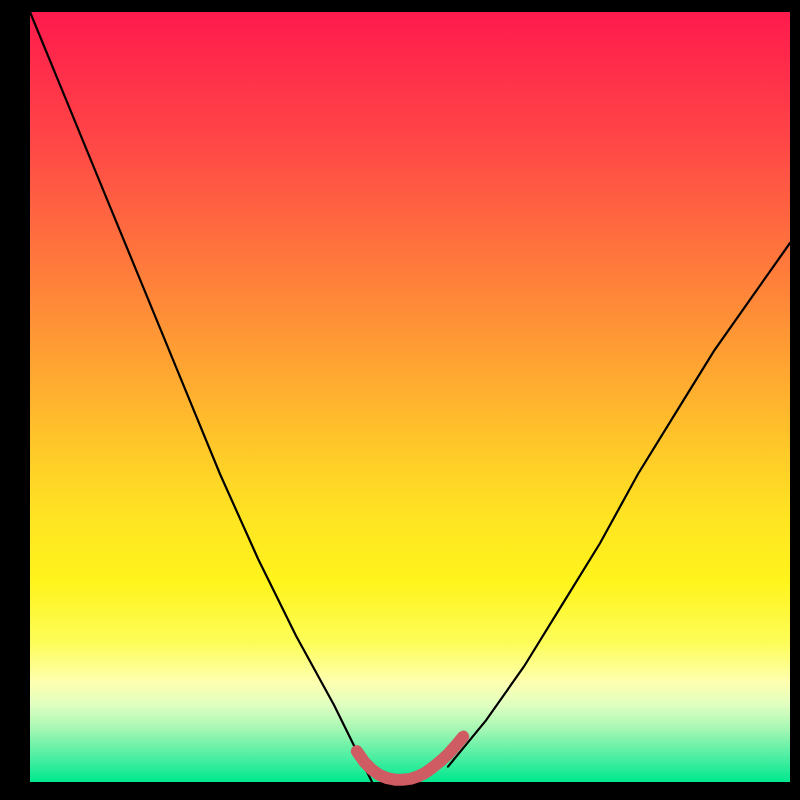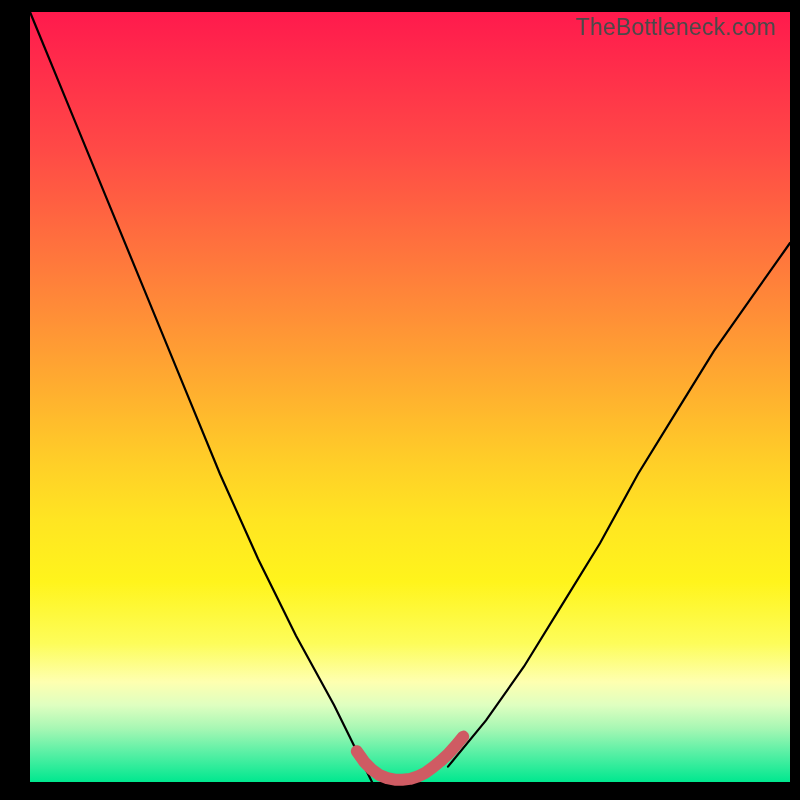--- a/index.html
+++ b/index.html
@@ -60,20 +60,19 @@
     width: 760px;
     height: 770px;
     overflow: visible;
   }
 </style>
 </head>
 <body>
 
 <div class="frame">
   <div class="plot">
-    <div class="watermark">TheBottleneck.com</div>
     <svg class="curves" viewBox="0 0 760 770" preserveAspectRatio="none">
       <path fill="none" stroke="#000000" stroke-width="2.2" stroke-linecap="round" d="M0.0 0.0 L38.0 92.4 L76.0 184.8 L114.0 277.2 L152.0 369.6 L190.0 462.0 L228.0 546.7 L266.0 623.7 L304.0 693.0 L326.8 739.2 L342.0 770.0"></path>
       <path fill="none" stroke="#000000" stroke-width="2.2" stroke-linecap="round" d="M418.0 754.6 L456.0 708.4 L494.0 654.5 L532.0 592.9 L570.0 531.3 L608.0 462.0 L646.0 400.4 L684.0 338.8 L722.0 284.9 L760.0 231.0"></path>
       <path fill="none" stroke="#cf5b63" stroke-width="12" stroke-linecap="round" stroke-linejoin="round" d="M326.8 739.2 L334.4 750.0 L342.0 757.7 L349.6 763.1 L357.2 766.1 L364.8 767.7 L372.4 767.7 L380.0 766.9 L387.6 764.6 L395.2 760.8 L402.8 755.4 L410.4 749.2 L418.0 742.3 L425.6 733.8 L433.2 724.6"></path>
     </svg>
   </div>
 </div>
 
 </body></html>

